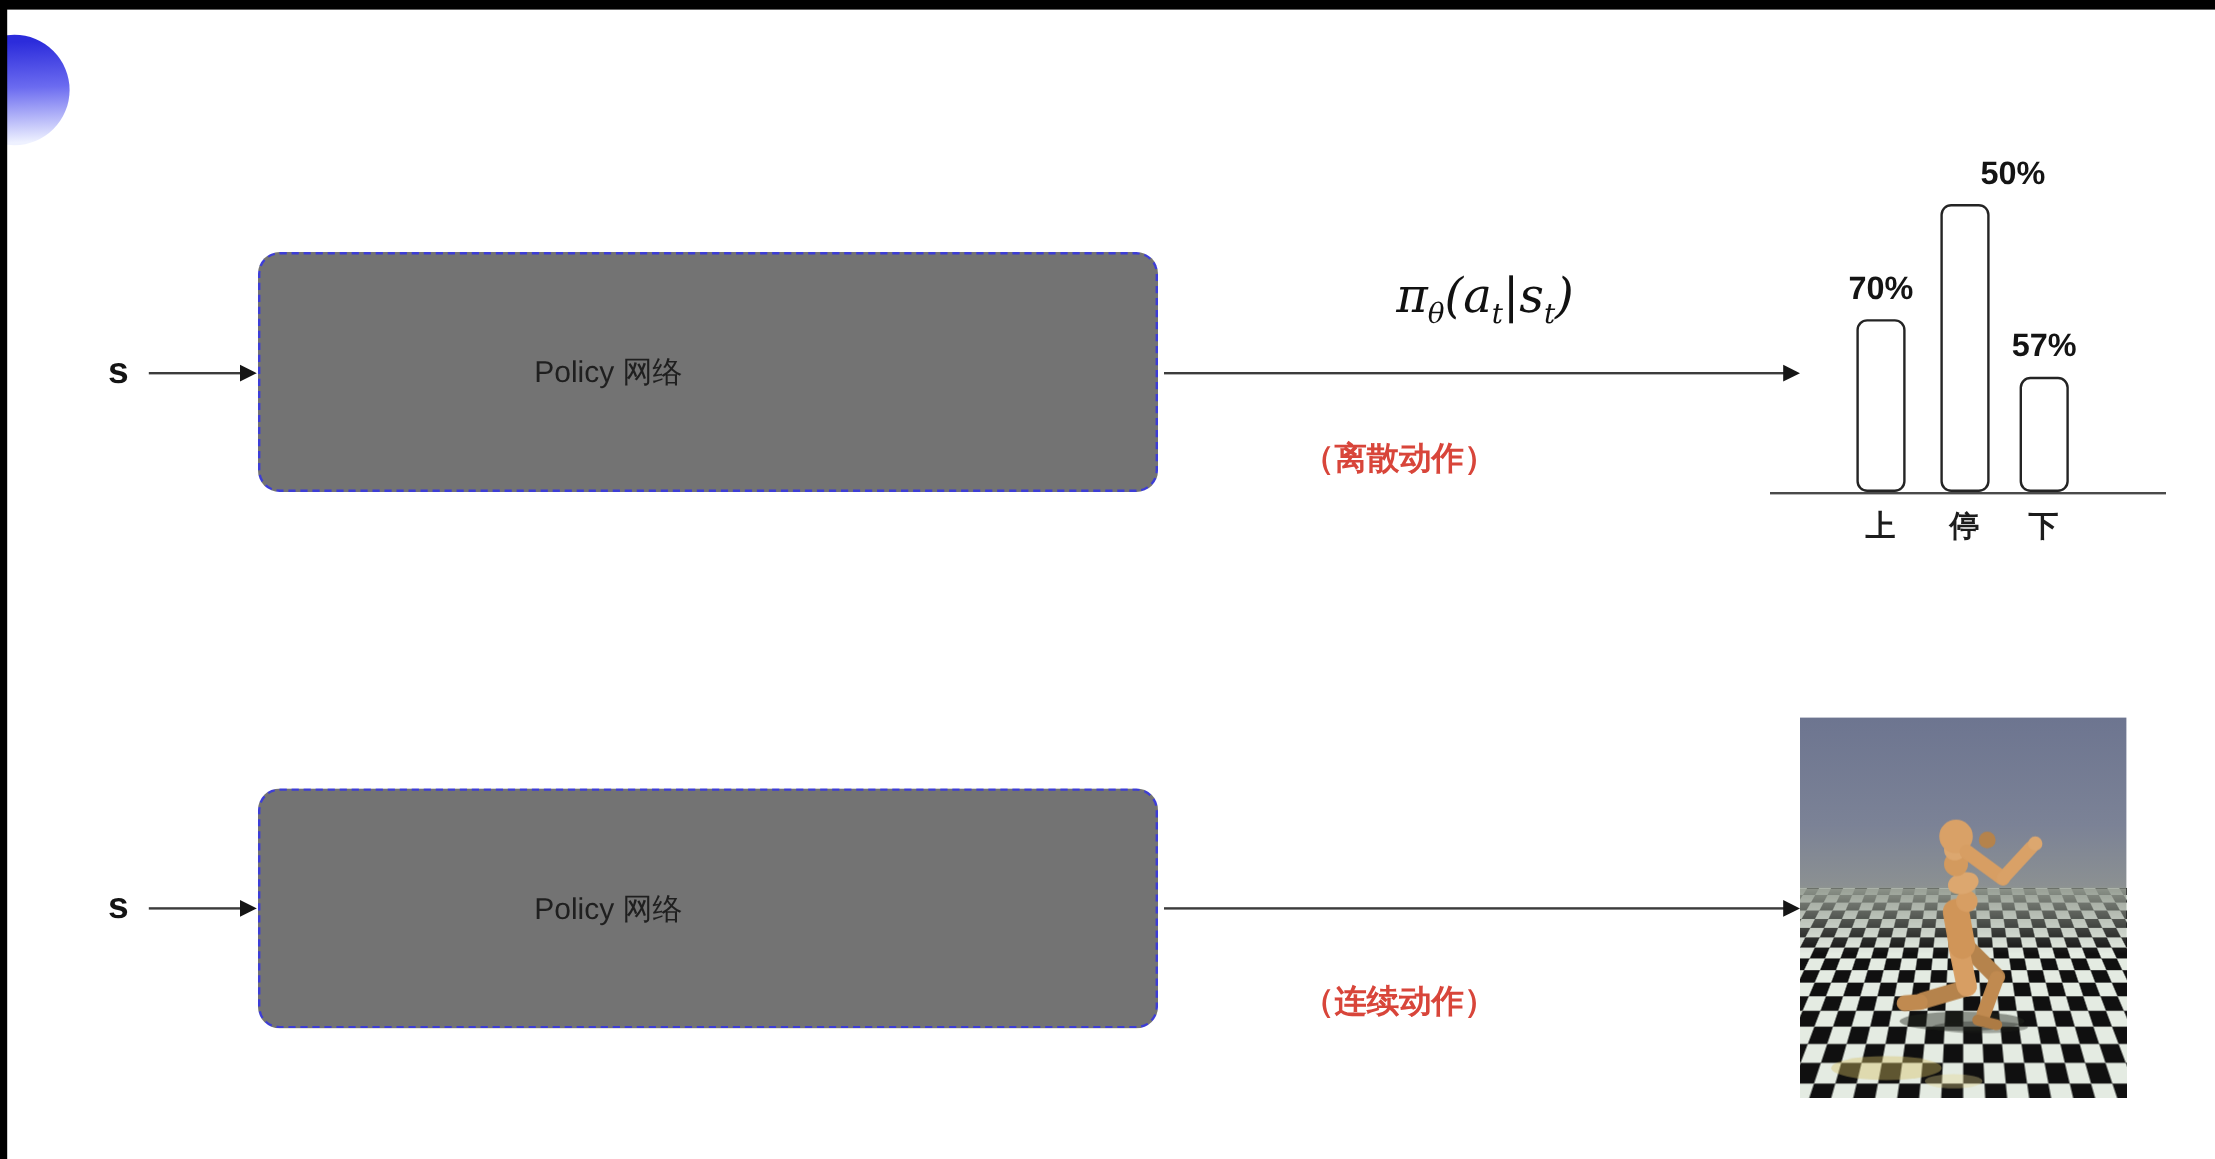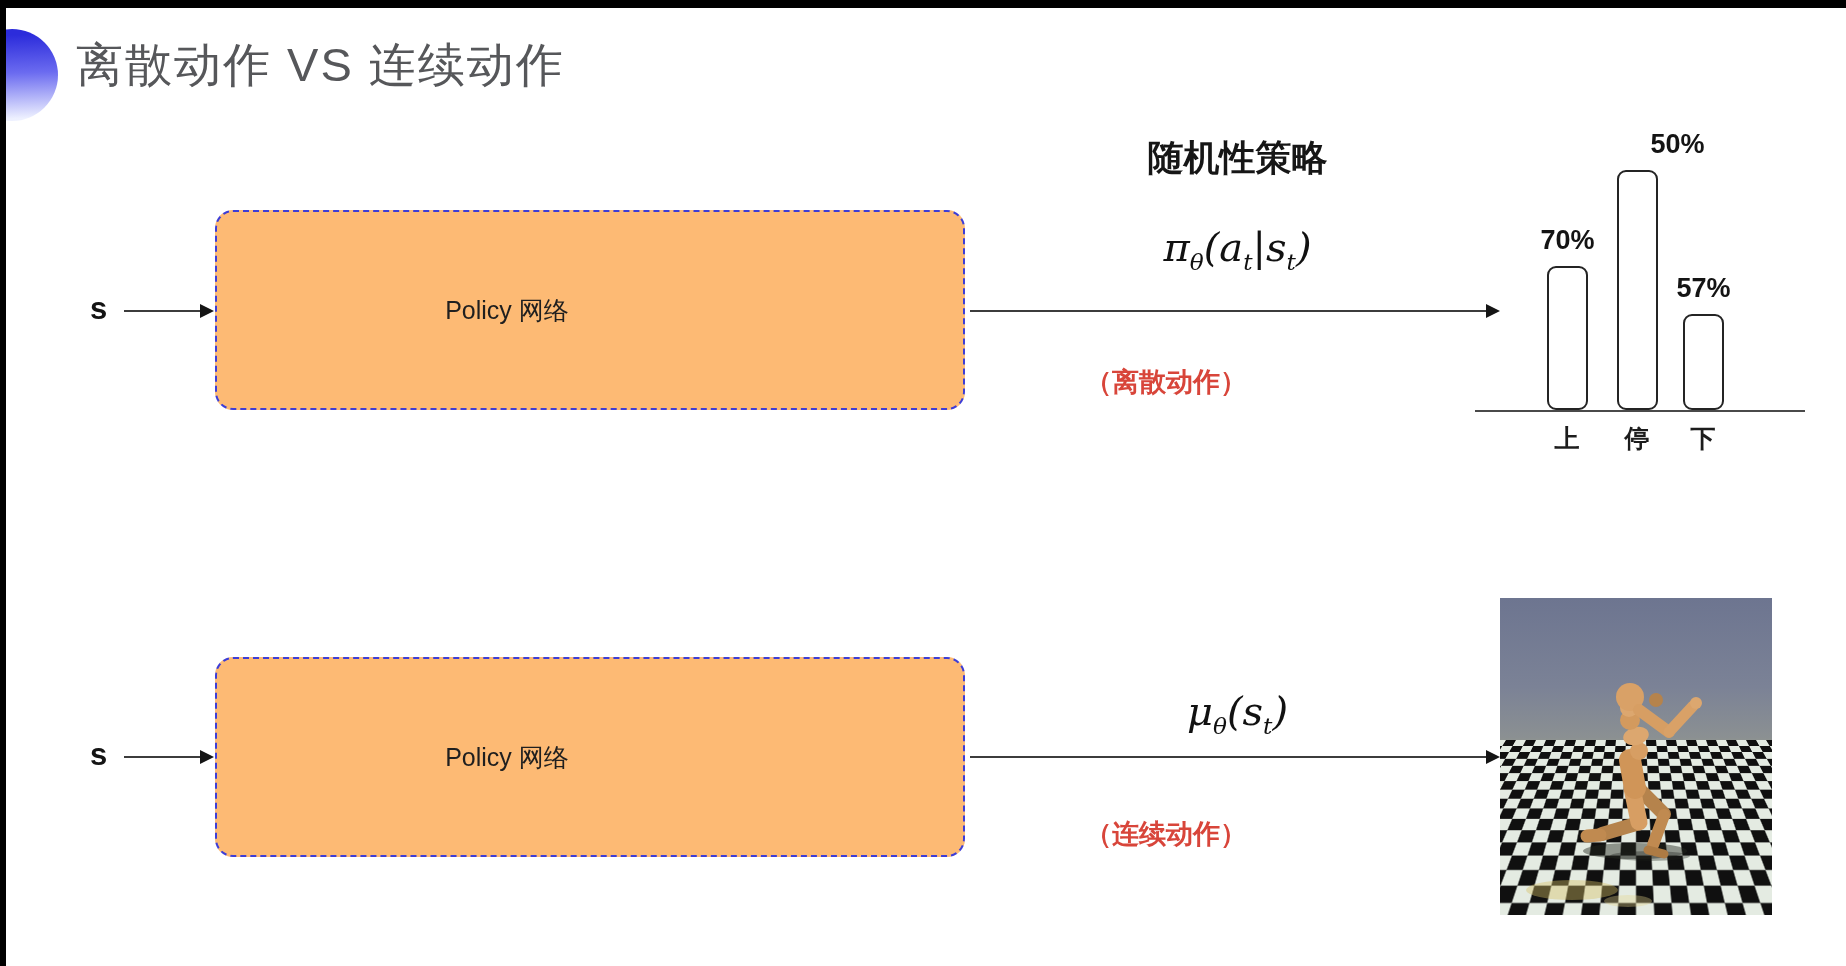--- a/index.html
+++ b/index.html
@@ -29,21 +29,21 @@
     width:0;height:0;border-left:14px solid #151515;
     border-top:7.5px solid transparent;border-bottom:7.5px solid transparent;
   }
   .arrow-in-top{left:124px;top:310px;width:77px;}
   .arrow-out-top{left:970px;top:310px;width:517px;}
   .arrow-in-bottom{left:124px;top:756px;width:77px;}
   .arrow-out-bottom{left:970px;top:756px;width:517px;}
 
   .policy-box{
     position:absolute;width:750px;height:200px;box-sizing:border-box;
-    border:2.5px dashed var(--accent-blue,#3d3dd6);border-radius:18px;background:#fdba74;
+    border:2.5px dashed var(--accent-blue,#3d3dd6);border-radius:18px;background:#737373;
   }
   .policy-box-top{left:215px;top:210px;}
   .policy-box-bottom{left:215px;top:657px;}
   .policy-box .box-label{
     position:absolute;left:290px;top:50%;transform:translate(-50%,-50%);
     font-size:25px;color:#1f1f1f;white-space:nowrap;
   }
 
   .policy-title{position:absolute;left:1085px;width:305px;text-align:center;
     font-size:36px;font-weight:600;color:#161616;white-space:nowrap;}
@@ -92,29 +92,27 @@
     background:linear-gradient(180deg,rgba(148,155,145,.95) 0%,rgba(148,155,145,0) 100%);
   }
   .robot-svg{position:absolute;left:0;top:0;}
 </style>
 </head>
 <body>
 
 <div class="stage">
 
   <div class="accent-circle"></div>
-  <div class="page-title">离散动作 VS 连续动作</div>
 
   <span class="s-label s-top">s</span>
   <div class="arrow arrow-in-top"></div>
   <div class="policy-box policy-box-top">
     <span class="box-label">Policy 网络</span>
   </div>
   <div class="arrow arrow-out-top"></div>
-  <div class="policy-title policy-title-top">随机性策略</div>
   <div class="formula formula-top"><span>π</span><sub>θ</sub><span>(</span><span>a</span><sub>t</sub><span>|</span><span>s</span><sub>t</sub><span>)</span></div>
   <div class="action-type action-type-top">（离散动作）</div>
 
   <div class="chart">
     <div class="plot">
       <div class="bar-slot bar-slot-0">
         <div class="bar-val" style="bottom: 154px;">70%</div>
         <div class="prob-bar" style="height: 144px;"></div>
       </div>
       <div class="bar-slot bar-slot-1">
@@ -132,21 +130,20 @@
       <span class="cat-2">下</span>
     </div>
   </div>
 
   <span class="s-label s-bottom">s</span>
   <div class="arrow arrow-in-bottom"></div>
   <div class="policy-box policy-box-bottom">
     <span class="box-label">Policy 网络</span>
   </div>
   <div class="arrow arrow-out-bottom"></div>
-  <div class="formula formula-bottom"><span>μ</span><sub>θ</sub><span>(</span><span>s</span><sub>t</sub><span>)</span></div>
   <div class="action-type action-type-bottom">（连续动作）</div>
 
   <div class="robot-img">
     <div class="robot-floor"></div>
     <div class="robot-haze"></div>
     <svg class="robot-svg" width="272" height="317" viewBox="0 0 272 317">
 
       <ellipse cx="135" cy="253" rx="52" ry="8" fill="#23271e" opacity="0.45"></ellipse>
       <ellipse cx="150" cy="258" rx="40" ry="5" fill="#1c201a" opacity="0.35"></ellipse>
       <ellipse cx="72" cy="292" rx="46" ry="10" fill="#d6c064" opacity="0.40"></ellipse>

